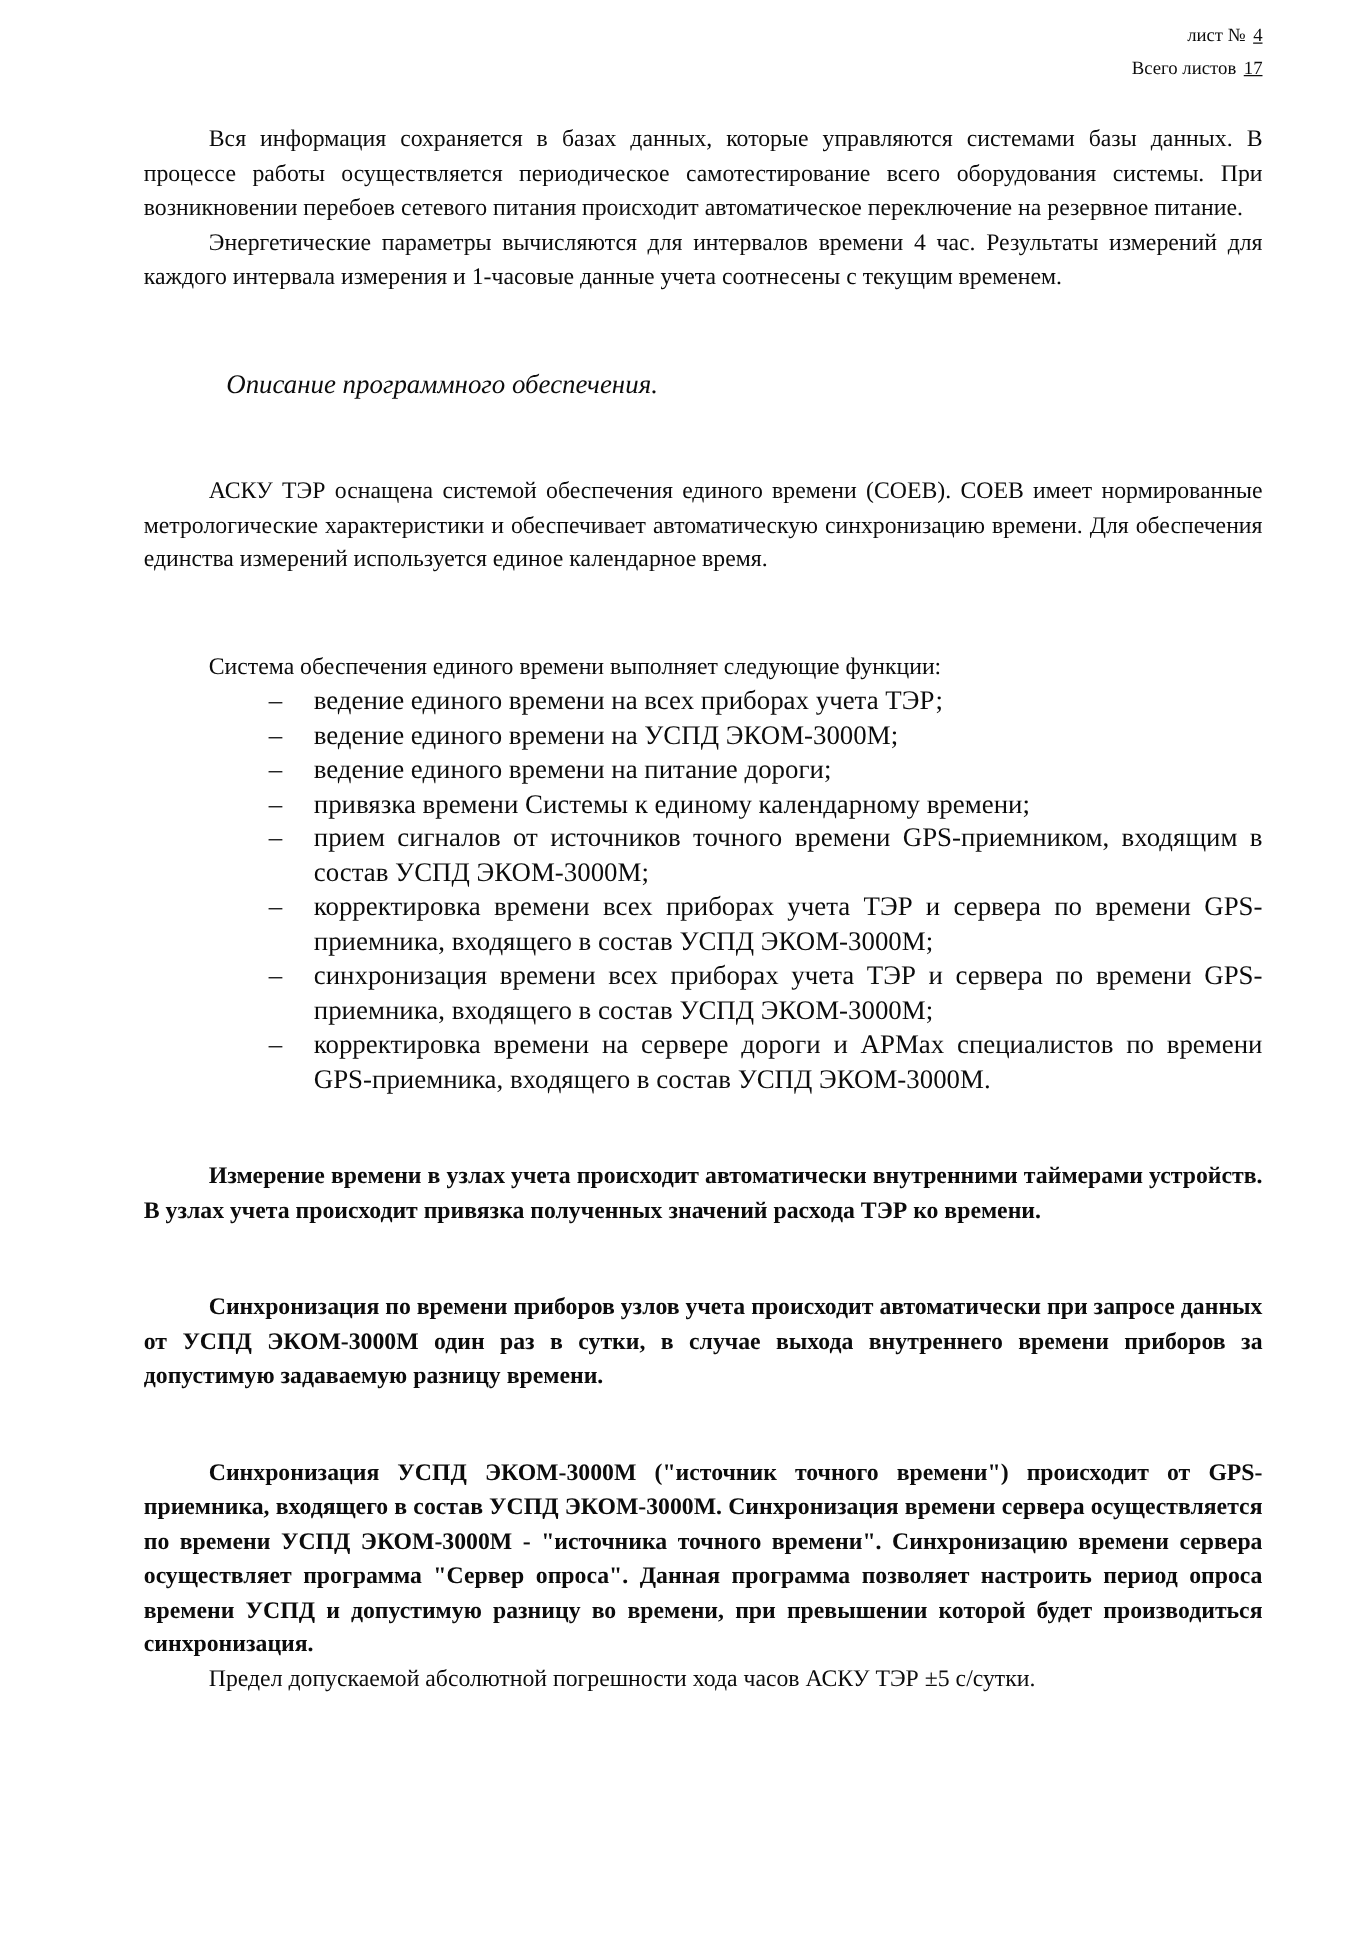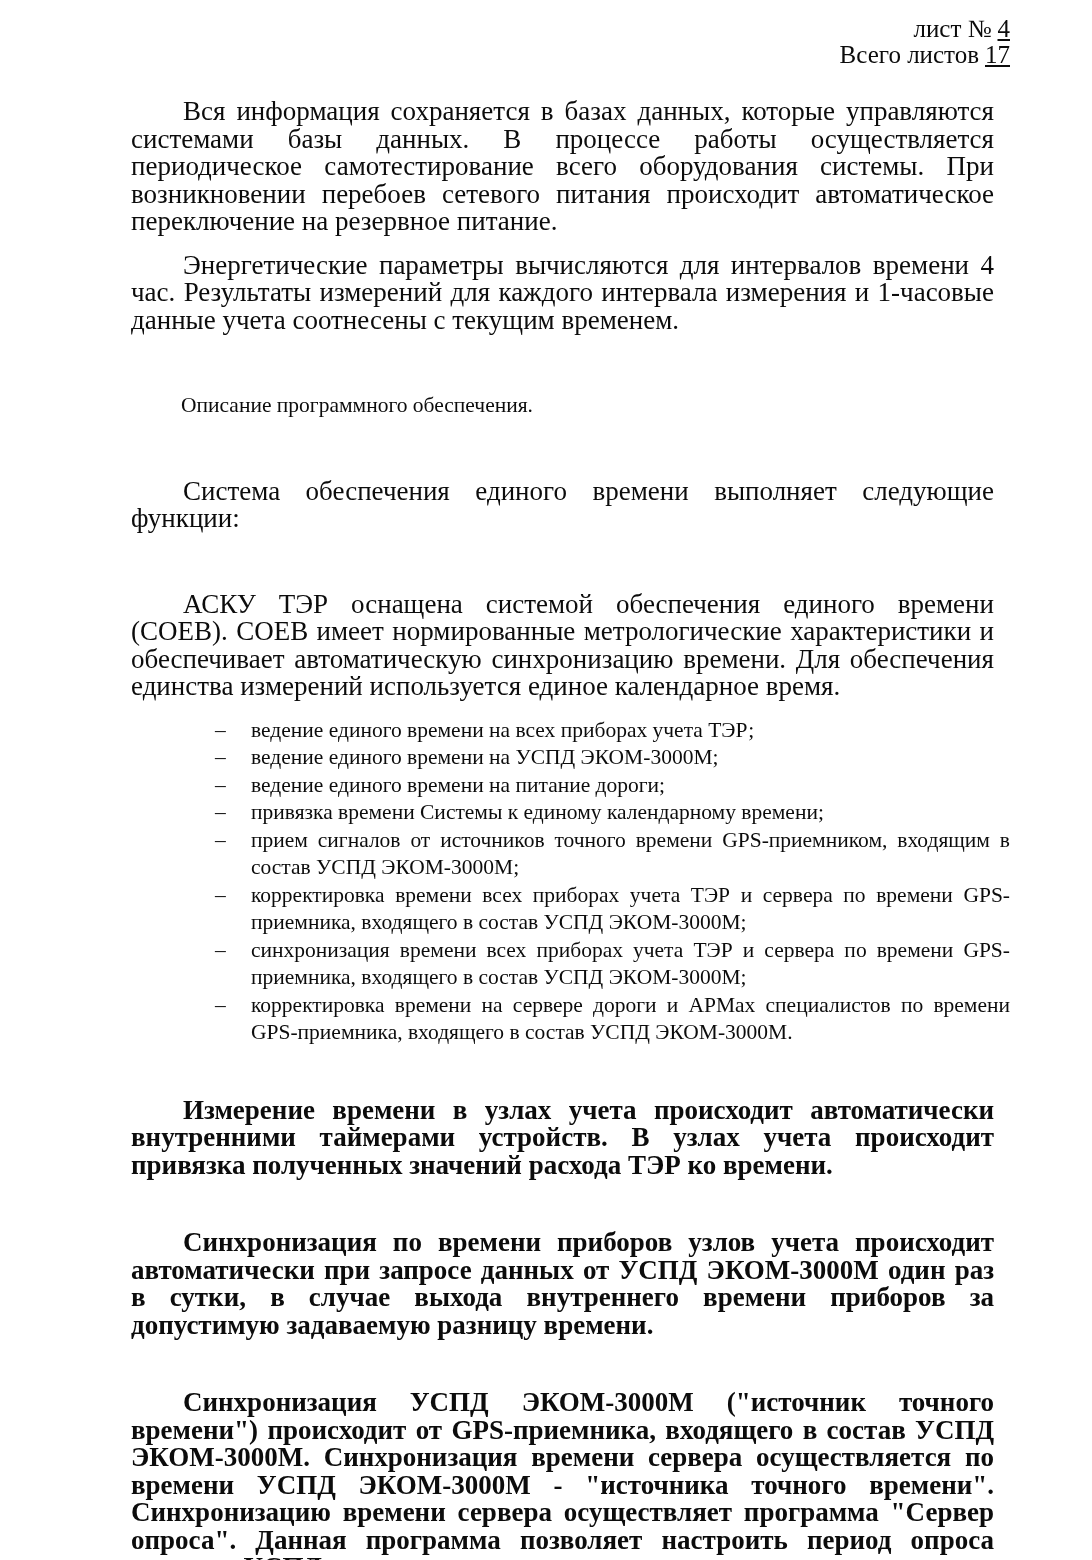--- a/index.html
+++ b/index.html
@@ -15,40 +15,41 @@
   }
   .page {
     box-sizing: border-box;
     width: 1092px;
     min-height: 1560px;
     padding: 16px 82px 40px 115px;
     background: #ffffff;
   }
   .page-header {
     text-align: right;
-    font-size: 25px;
+    font-size: 15px;
     line-height: 26px;
     margin-bottom: 30px;
   }
   .page-header .num {
     text-decoration: underline;
     margin-left: 6px;
   }
   .para {
-    margin: 16px;
-    font-size: 27px;
+    margin: 0;
+    font-size: 19px;
     line-height: 27.5px;
     text-align: justify;
     text-indent: 52px;
   }
   .heading {
     margin: 0;
     font-size: 21.5px;
     line-height: 27.5px;
     text-indent: 66px;
+    font-style: italic;
   }
   .gap-lg { margin-top: 58px; }
   .gap-md { margin-top: 50px; font-weight: bold; }
   .list {
     margin: 0 0 0 100px;
     font-size: 21.5px;
     line-height: 27.5px;
   }
   .list-item {
     display: flex;
@@ -77,23 +78,23 @@
 
   <main>
 
     <p class="para">Вся информация сохраняется в базах данных, которые управляются системами базы данных. В процессе работы осуществляется периодическое самотестирование всего оборудования системы. При возникновении перебоев сетевого питания происходит автоматическое переключение на резервное питание.</p>
 
     <p class="para">Энергетические параметры вычисляются для интервалов времени 4 час. Результаты измерений для каждого интервала измерения и 1-часовые данные учета соотнесены с текущим временем.</p>
 
     <p class="heading gap-lg">Описание программного обеспечения.</p>
 
 
+    <p class="para gap-lg">АСКУ ТЭР оснащена системой обеспечения единого времени (СОЕВ). СОЕВ имеет нормированные метрологические характеристики и обеспечивает автоматическую синхронизацию времени. Для обеспечения единства измерений используется единое календарное время.</p>
+
     <p class="para gap-lg">Система обеспечения единого времени выполняет следующие функции:</p>
-
-    <p class="para gap-lg">АСКУ ТЭР оснащена системой обеспечения единого времени (СОЕВ). СОЕВ имеет нормированные метрологические характеристики и обеспечивает автоматическую синхронизацию времени. Для обеспечения единства измерений используется единое календарное время.</p>
 
     <div class="list">
       <div class="list-item">
         <span class="marker">–</span>
         <span class="item-text">ведение единого времени на всех приборах учета ТЭР;</span>
       </div>
       <div class="list-item">
         <span class="marker">–</span>
         <span class="item-text">ведение единого времени на УСПД ЭКОМ-3000М;</span>
       </div>

